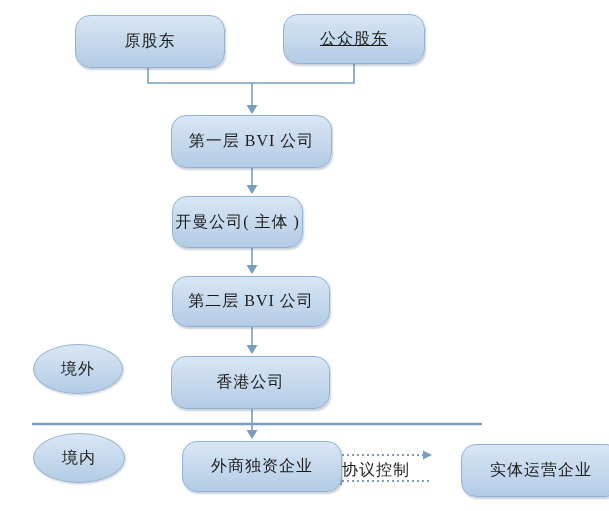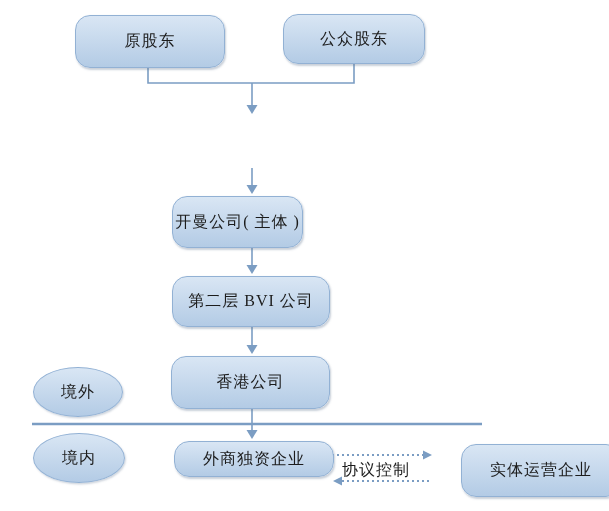--- a/index.html
+++ b/index.html
@@ -74,32 +74,33 @@
     <line class="divider" x1="32" y1="424" x2="482" y2="424"></line>
 
     <line class="dotted" x1="332" y1="455" x2="423" y2="455"></line>
     <polygon class="conn-head" points="423,450.5 423,459.5 432,455"></polygon>
     <line class="dotted" x1="342" y1="481" x2="431" y2="481"></line>
     <polygon class="conn-head" points="342,476.5 342,485.5 333,481"></polygon>
   </svg>
 
   <div class="node" style="left:75px;top:15px;width:150px;height:53px;">原股东</div>
 
-  <div class="node" style="left:283px;top:14px;width:142px;height:50px;">公众股东</div>
+  <div class="node" style="left:283px;top:14px;width:142px;height:50px;text-decoration:underline;">公众股东</div>
 
+  <div class="node" style="left:171px;top:115px;width:161px;height:53px;">第一层 BVI 公司</div>
 
   <div class="node" style="left:172px;top:196px;width:131px;height:52px;">开曼公司( 主体 )</div>
 
   <div class="node" style="left:171px;top:356px;width:159px;height:53px;">香港公司</div>
 
   <div class="node" style="left:172px;top:276px;width:158px;height:51px;">第二层 BVI 公司</div>
 
-  <div class="node" style="left:174px;top:441px;width:160px;height:36px;">外商独资企业</div>
+  <div class="node" style="left:182px;top:441px;width:160px;height:51px;">外商独资企业</div>
 
   <div class="node" style="left:433px;top:444px;width:160px;height:53px;margin-left:28px;">实体运营企业</div>
 
-  <div class="region" style="left:33px;top:367px;width:90px;height:50px;">境外</div>
+  <div class="region" style="left:33px;top:344px;width:90px;height:50px;">境外</div>
 
   <div class="region" style="left:33px;top:433px;width:92px;height:50px;text-align:center;">境内</div>
 
   <div class="edge-label" style="left:336px;top:460px;width:80px;">协议控制</div>
 
 </div>
 
 </body></html>

